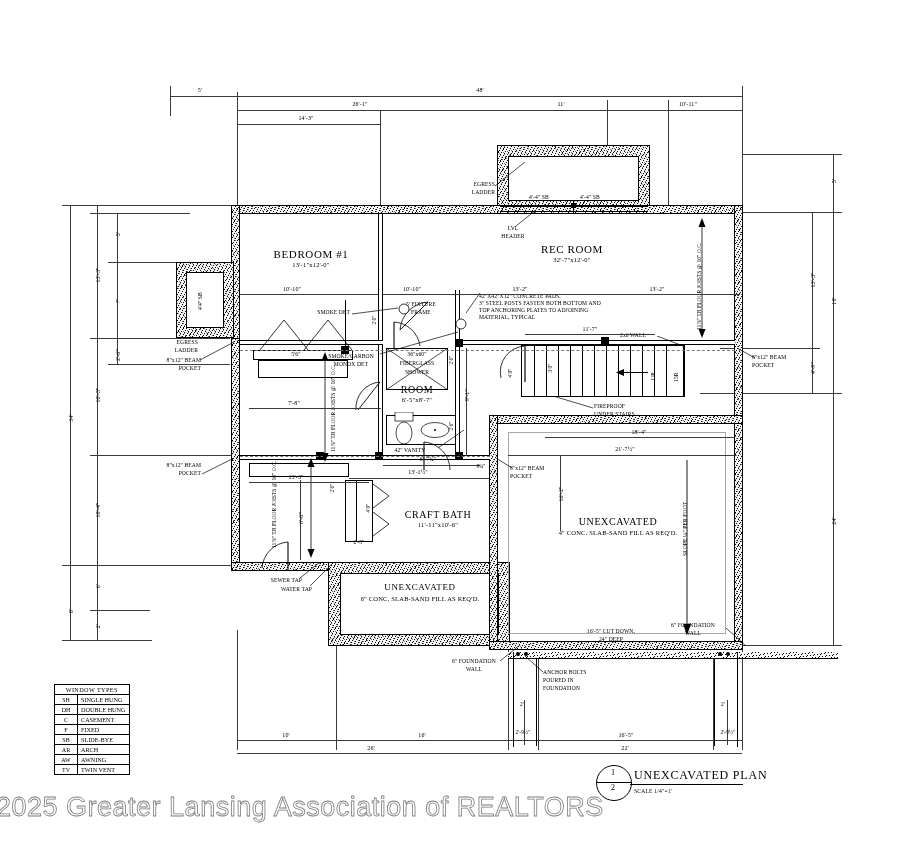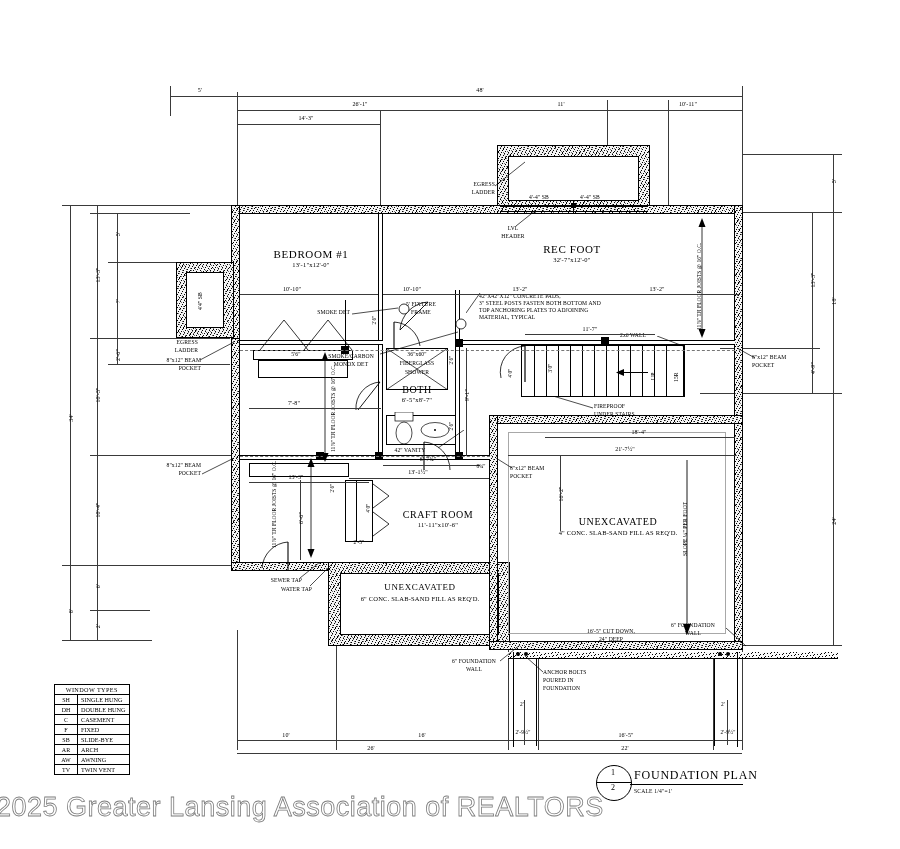--- a/index.html
+++ b/index.html
@@ -311,27 +311,27 @@
 
   <svg class="abs" style="left:682px;top:460px;width:10px;height:175px;" viewBox="0 0 10 175">
     <line x1="5" y1="0" x2="5" y2="166" stroke="#000" stroke-width="0.9"></line>
     <path d="M5 175 L1 164 L9 164 Z" fill="#000"></path>
   </svg>
   <div class="t note rot90" style="left:683px;top:556px;">SLOPE ¼" PER FOOT</div>
 
   <div class="t room" style="left:246px;top:249px;width:130px;">BEDROOM #1</div>
   <div class="t roomsub" style="left:246px;top:262px;width:130px;">13'-1"x12'-0"</div>
 
-  <div class="t room" style="left:507px;top:244px;width:130px;">REC FOOT</div>
+  <div class="t room" style="left:507px;top:244px;width:130px;">REC ROOM</div>
   <div class="t roomsub" style="left:507px;top:257px;width:130px;">32'-7"x12'-0"</div>
 
-  <div class="t room" style="left:385px;top:385px;width:64px;font-size:10px;">BOTH</div>
+  <div class="t room" style="left:385px;top:385px;width:64px;font-size:10px;">ROOM</div>
   <div class="t roomsub" style="left:385px;top:397px;width:64px;">6'-5"x8'-7"</div>
 
-  <div class="t room" style="left:383px;top:510px;width:110px;font-size:10px;">CRAFT ROOM</div>
+  <div class="t room" style="left:383px;top:510px;width:110px;font-size:10px;">CRAFT BATH</div>
   <div class="t roomsub" style="left:383px;top:522px;width:110px;">11'-11"x10'-6"</div>
 
   <div class="t room" style="left:350px;top:583px;width:140px;font-size:9px;">UNEXCAVATED</div>
   <div class="t roomsub c" style="left:350px;top:595px;width:140px;white-space:normal;line-height:1.25;">6" CONC. SLAB-SAND FILL AS REQ'D.</div>
 
   <div class="t room" style="left:553px;top:517px;width:130px;font-size:10px;">UNEXCAVATED</div>
   <div class="t roomsub" style="left:533px;top:530px;width:170px;">4" CONC. SLAB-SAND FILL AS REQ'D.</div>
 
   <div class="t note c" style="left:519px;top:195px;width:40px;">4'-4" SB</div>
   <div class="t note c" style="left:570px;top:195px;width:40px;">4'-4" SB</div>
@@ -540,19 +540,19 @@
       <td>TWIN VENT</td>
     </tr>
   </tbody>
     </table>
 
   <div class="tb-circle" style="left:596px;top:765px;">
     <div class="mid"></div>
   </div>
   <div class="tb-num" style="left:596px;top:768px;">1</div>
   <div class="tb-num" style="left:596px;top:783px;">2</div>
-  <div class="tb-title" style="left:634px;top:768px;">FOUNDATION PLAN</div>
+  <div class="tb-title" style="left:634px;top:768px;">UNEXCAVATED PLAN</div>
   <div class="tb-rule" style="left:630px;top:784px;width:113px;"></div>
   <div class="tb-scale" style="left:634px;top:788px;">SCALE 1/4"=1'</div>
 
   <div id="watermark">2025 Greater Lansing Association of REALTORS</div>
 
 </div>
 
 </body></html>

